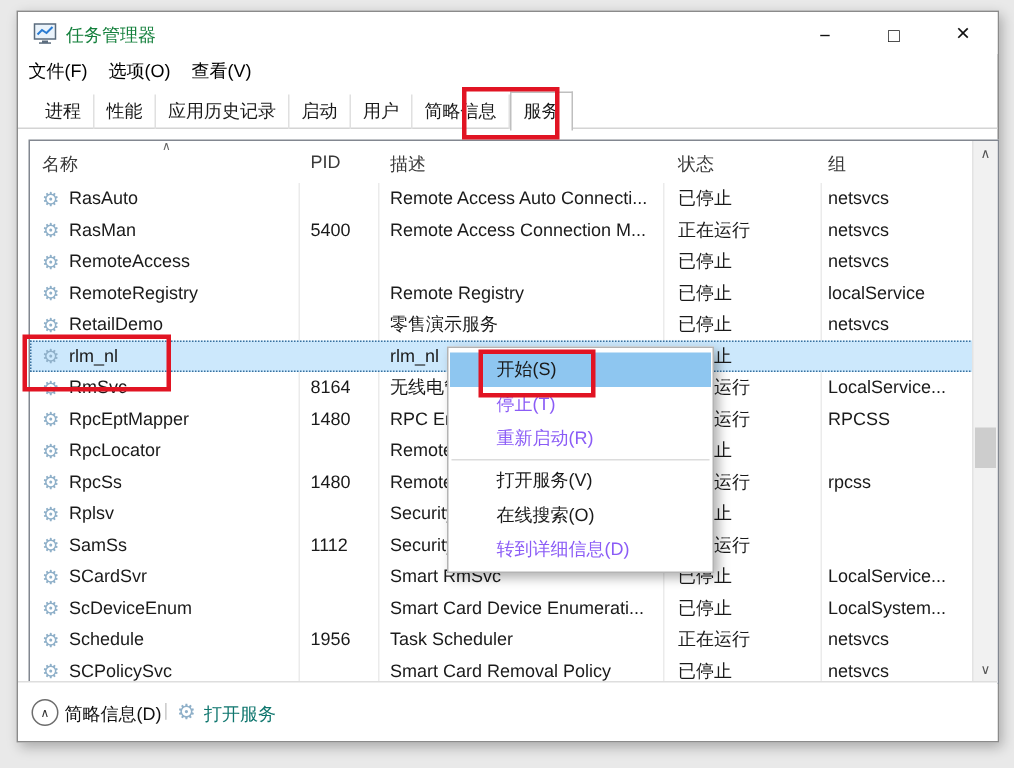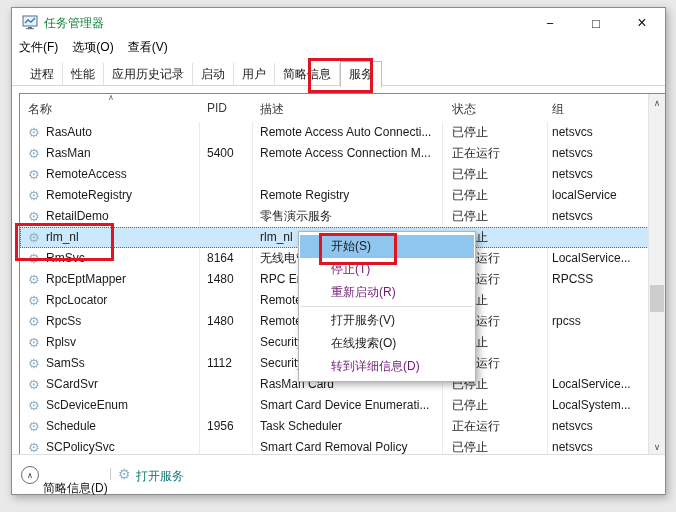--- a/index.html
+++ b/index.html
@@ -52,30 +52,30 @@
   .vscroll{position:absolute;right:0;top:0;width:16px;bottom:0;background:#f1f1f1;border-left:1px solid #e3e3e3;}
   .scroll-arrow{position:absolute;left:0;width:16px;height:17px;display:flex;align-items:center;justify-content:center;
                 color:#555;font-size:9px;}
   .scroll-arrow.up{top:0;} .scroll-arrow.down{bottom:0;}
   .scroll-thumb{position:absolute;left:1px;width:14px;top:191px;height:27px;background:#cdcdcd;}
 
   
   .statusbar{position:absolute;left:0;right:0;bottom:0;height:39px;border-top:1px solid #dedede;background:#fff;}
   .chevron-circle{position:absolute;left:9px;top:11px;width:16px;height:16px;border:1px solid #6d6d6d;border-radius:50%;
                   display:flex;align-items:center;justify-content:center;font-size:8px;color:#333;}
-  .detail-toggle-label{position:absolute;left:31px;top:25px;color:#111;}
+  .detail-toggle-label{position:absolute;left:31px;top:13px;color:#111;}
   .sb-sep{position:absolute;left:97px;top:11px;color:#c9c9c9;}
   .sb-gear{position:absolute;left:106px;top:11px;color:#8fb0c9;font-size:14px;}
   .open-services-link{position:absolute;left:124px;top:13px;color:#0f766e;}
 
   
   .ctxmenu{position:absolute;left:298px;top:231px;width:176px;background:#fff;border:1px solid #b3b3b3;
            box-shadow:3px 3px 7px rgba(0,0,0,.3);padding:3px 0;z-index:20;}
   .ctx-item{height:23px;line-height:23px;padding-left:31px;margin:0 1px;color:#1a1a1a;white-space:nowrap;}
-  .ctx-item.disabled{color:#701a75;}
+  .ctx-item.disabled{color:#8b5cf6;}
   .ctx-item.highlighted{background:#8ec6f0;}
   .ctx-sep{height:1px;background:#dcdcdc;margin:2px 2px;}
 
   
   .annot{position:absolute;border:3px solid #e11423;z-index:40;pointer-events:none;}
   #annot-tab{left:308px;top:58px;width:59px;height:29px;}
   #annot-row{left:15px;top:223px;width:93px;height:32px;}
   #annot-menu{left:319px;top:233px;width:72px;height:26px;}
 </style>
 </head>
@@ -250,21 +250,21 @@
             <span class="c-desc">Security Accounts Manager</span>
             <span class="c-status">正在运行</span>
             <span class="c-group"></span>
           </div>
           <div class="trow">
             <span class="c-name">
               <span class="gear">⚙</span>
               <span class="nm">SCardSvr</span>
             </span>
             <span class="c-pid"></span>
-            <span class="c-desc">RasMan Card</span>
+            <span class="c-desc">Smart RmSvc</span>
             <span class="c-status">已停止</span>
             <span class="c-group">LocalService...</span>
           </div>
           <div class="trow">
             <span class="c-name">
               <span class="gear">⚙</span>
               <span class="nm">ScDeviceEnum</span>
             </span>
             <span class="c-pid"></span>
             <span class="c-desc">Smart Card Device Enumerati...</span>

